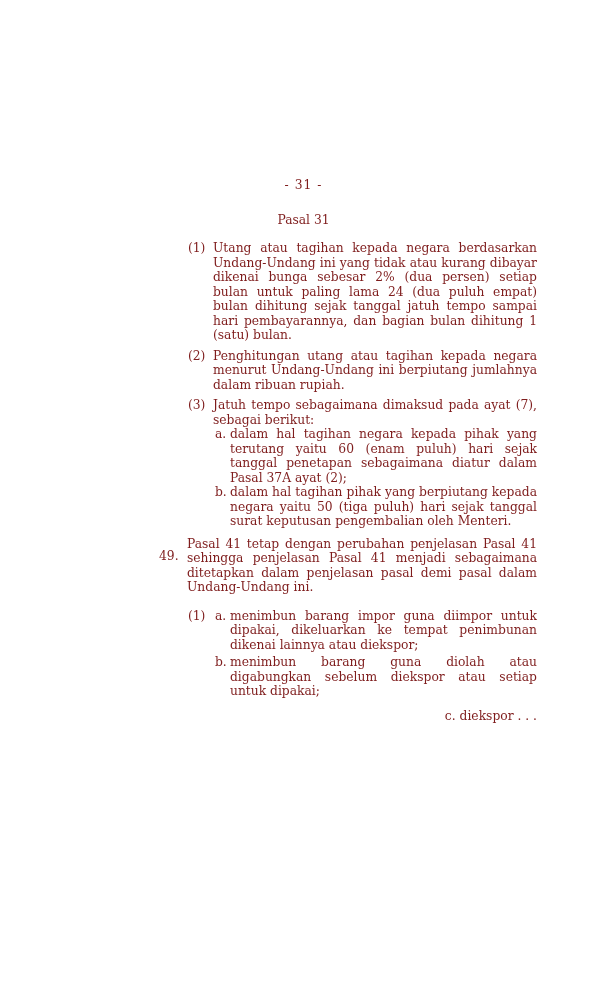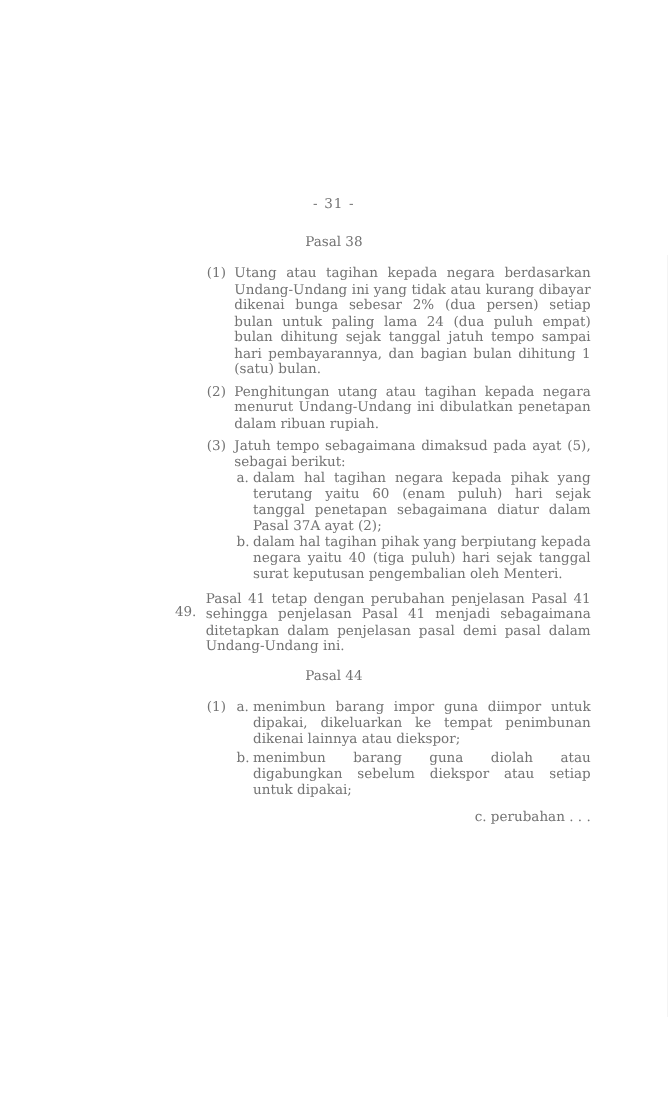--- a/index.html
+++ b/index.html
@@ -76,76 +76,75 @@
     top: 12px;
   }
   .catchword {
     text-align: right;
     margin-top: 10px;
   }
 </style>
 </head>
 <body>
 
-<div class="page" style="background: rgb(255, 255, 255); color: #737373;">
+<div class="page" style="background: rgb(255, 255, 255); color: #7f1d1d;">
 
   <div class="page-number">- 31 -</div>
 
-  <div class="heading">Pasal 38</div>
+  <div class="heading">Pasal 31</div>
 
   <div class="body-block">
 
     <div class="ayat">
       <span class="num">(1)</span>
       <div class="txt">Utang atau tagihan kepada negara berdasarkan Undang-Undang ini yang tidak atau kurang dibayar dikenai bunga sebesar 2% (dua persen) setiap bulan untuk paling lama 24 (dua puluh empat) bulan dihitung sejak tanggal jatuh tempo sampai hari pembayarannya, dan bagian bulan dihitung 1 (satu) bulan.</div>
     </div>
 
     <div class="ayat">
       <span class="num">(2)</span>
-      <div class="txt">Penghitungan utang atau tagihan kepada negara menurut Undang-Undang ini dibulatkan penetapan dalam ribuan rupiah.</div>
+      <div class="txt">Penghitungan utang atau tagihan kepada negara menurut Undang-Undang ini berpiutang jumlahnya dalam ribuan rupiah.</div>
     </div>
 
     <div class="ayat">
       <span class="num">(3)</span>
-      <div class="txt">Jatuh tempo sebagaimana dimaksud pada ayat (5), sebagai berikut:</div>
+      <div class="txt">Jatuh tempo sebagaimana dimaksud pada ayat (7), sebagai berikut:</div>
       <div class="sublist">
         <div class="sub">
           <span class="num">a.</span>
           <div class="txt">dalam hal tagihan negara kepada pihak yang terutang yaitu 60 (enam puluh) hari sejak tanggal penetapan sebagaimana diatur dalam Pasal 37A ayat (2);</div>
         </div>
         <div class="sub">
           <span class="num">b.</span>
-          <div class="txt">dalam hal tagihan pihak yang berpiutang kepada negara yaitu 40 (tiga puluh) hari sejak tanggal surat keputusan pengembalian oleh Menteri.</div>
+          <div class="txt">dalam hal tagihan pihak yang berpiutang kepada negara yaitu 50 (tiga puluh) hari sejak tanggal surat keputusan pengembalian oleh Menteri.</div>
         </div>
       </div>
     </div>
 
     <div class="numitem first">
       <span class="num">49.</span>
       <div class="txt">Pasal 41 tetap dengan perubahan penjelasan Pasal 41 sehingga penjelasan Pasal 41 menjadi sebagaimana ditetapkan dalam penjelasan pasal demi pasal dalam Undang-Undang ini.</div>
     </div>
 
 
   </div>
 
-  <div class="heading h44">Pasal 44</div>
 
   <div class="body-block">
 
     <div class="ayat">
       <span class="num">(1)</span>
       <div class="sublist sublist-44">
         <div class="sub first">
           <span class="num">a.</span>
           <div class="txt">menimbun barang impor guna diimpor untuk dipakai, dikeluarkan ke tempat penimbunan dikenai lainnya atau diekspor;</div>
         </div>
         <div class="sub second">
           <span class="num">b.</span>
           <div class="txt">menimbun barang guna diolah atau digabungkan sebelum diekspor atau setiap untuk dipakai;</div>
         </div>
       </div>
     </div>
 
-    <div class="catchword">c. perubahan . . .</div>
+    <div class="catchword">c. diekspor . . .</div>
 
   </div>
 
 </div>
 
 </body></html>

